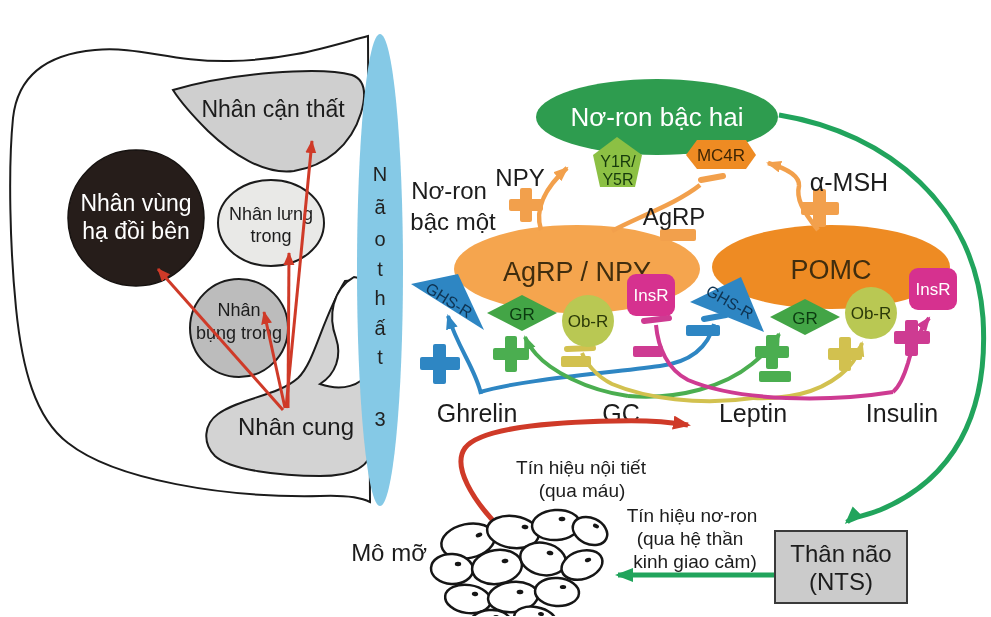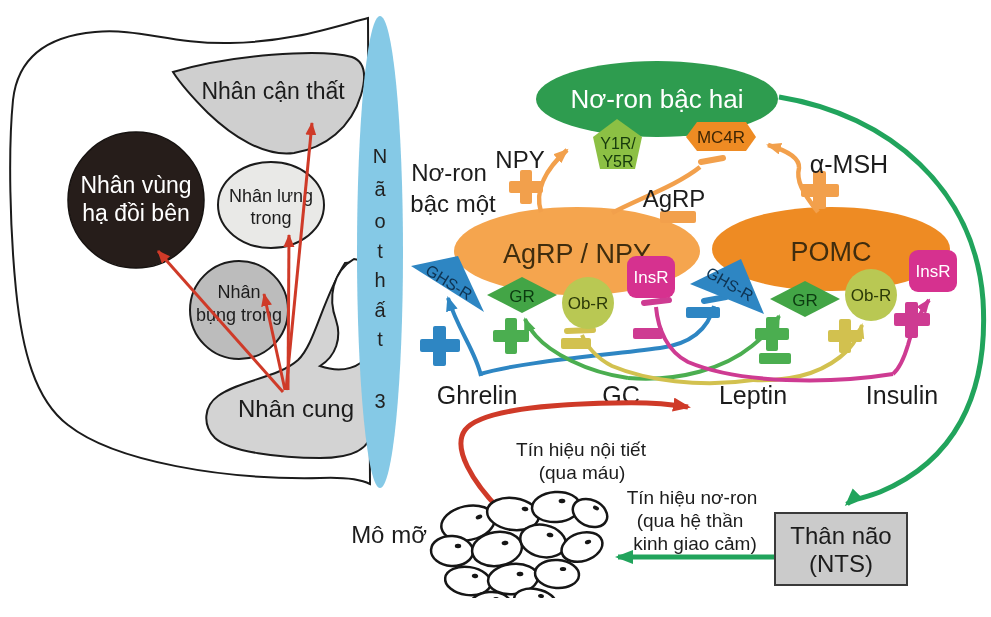--- a/index.html
+++ b/index.html
@@ -1,16 +1,16 @@
 <!DOCTYPE html>
 <html><head>
 <meta charset="utf-8">
 <style>
   html,body{margin:0;padding:0;background:#ffffff;}
-  .stage{position:relative;width:991px;height:598px;background:#ffffff;overflow:hidden;}
+  .stage{position:relative;width:991px;height:598px;background:#ffffff;overflow:hidden;margin-top:18px;}
   svg{display:block;}
   text{font-family:"Liberation Sans","DejaVu Sans",sans-serif;}
   .mid{text-anchor:middle;}
   .dark{fill:#1c1c1c;}
   .white{fill:#ffffff;}
   .f27{font-size:27px;}
   .f26{font-size:26px;}
   .f25{font-size:25px;}
   .f24{font-size:24px;}
   .f23{font-size:23px;}

